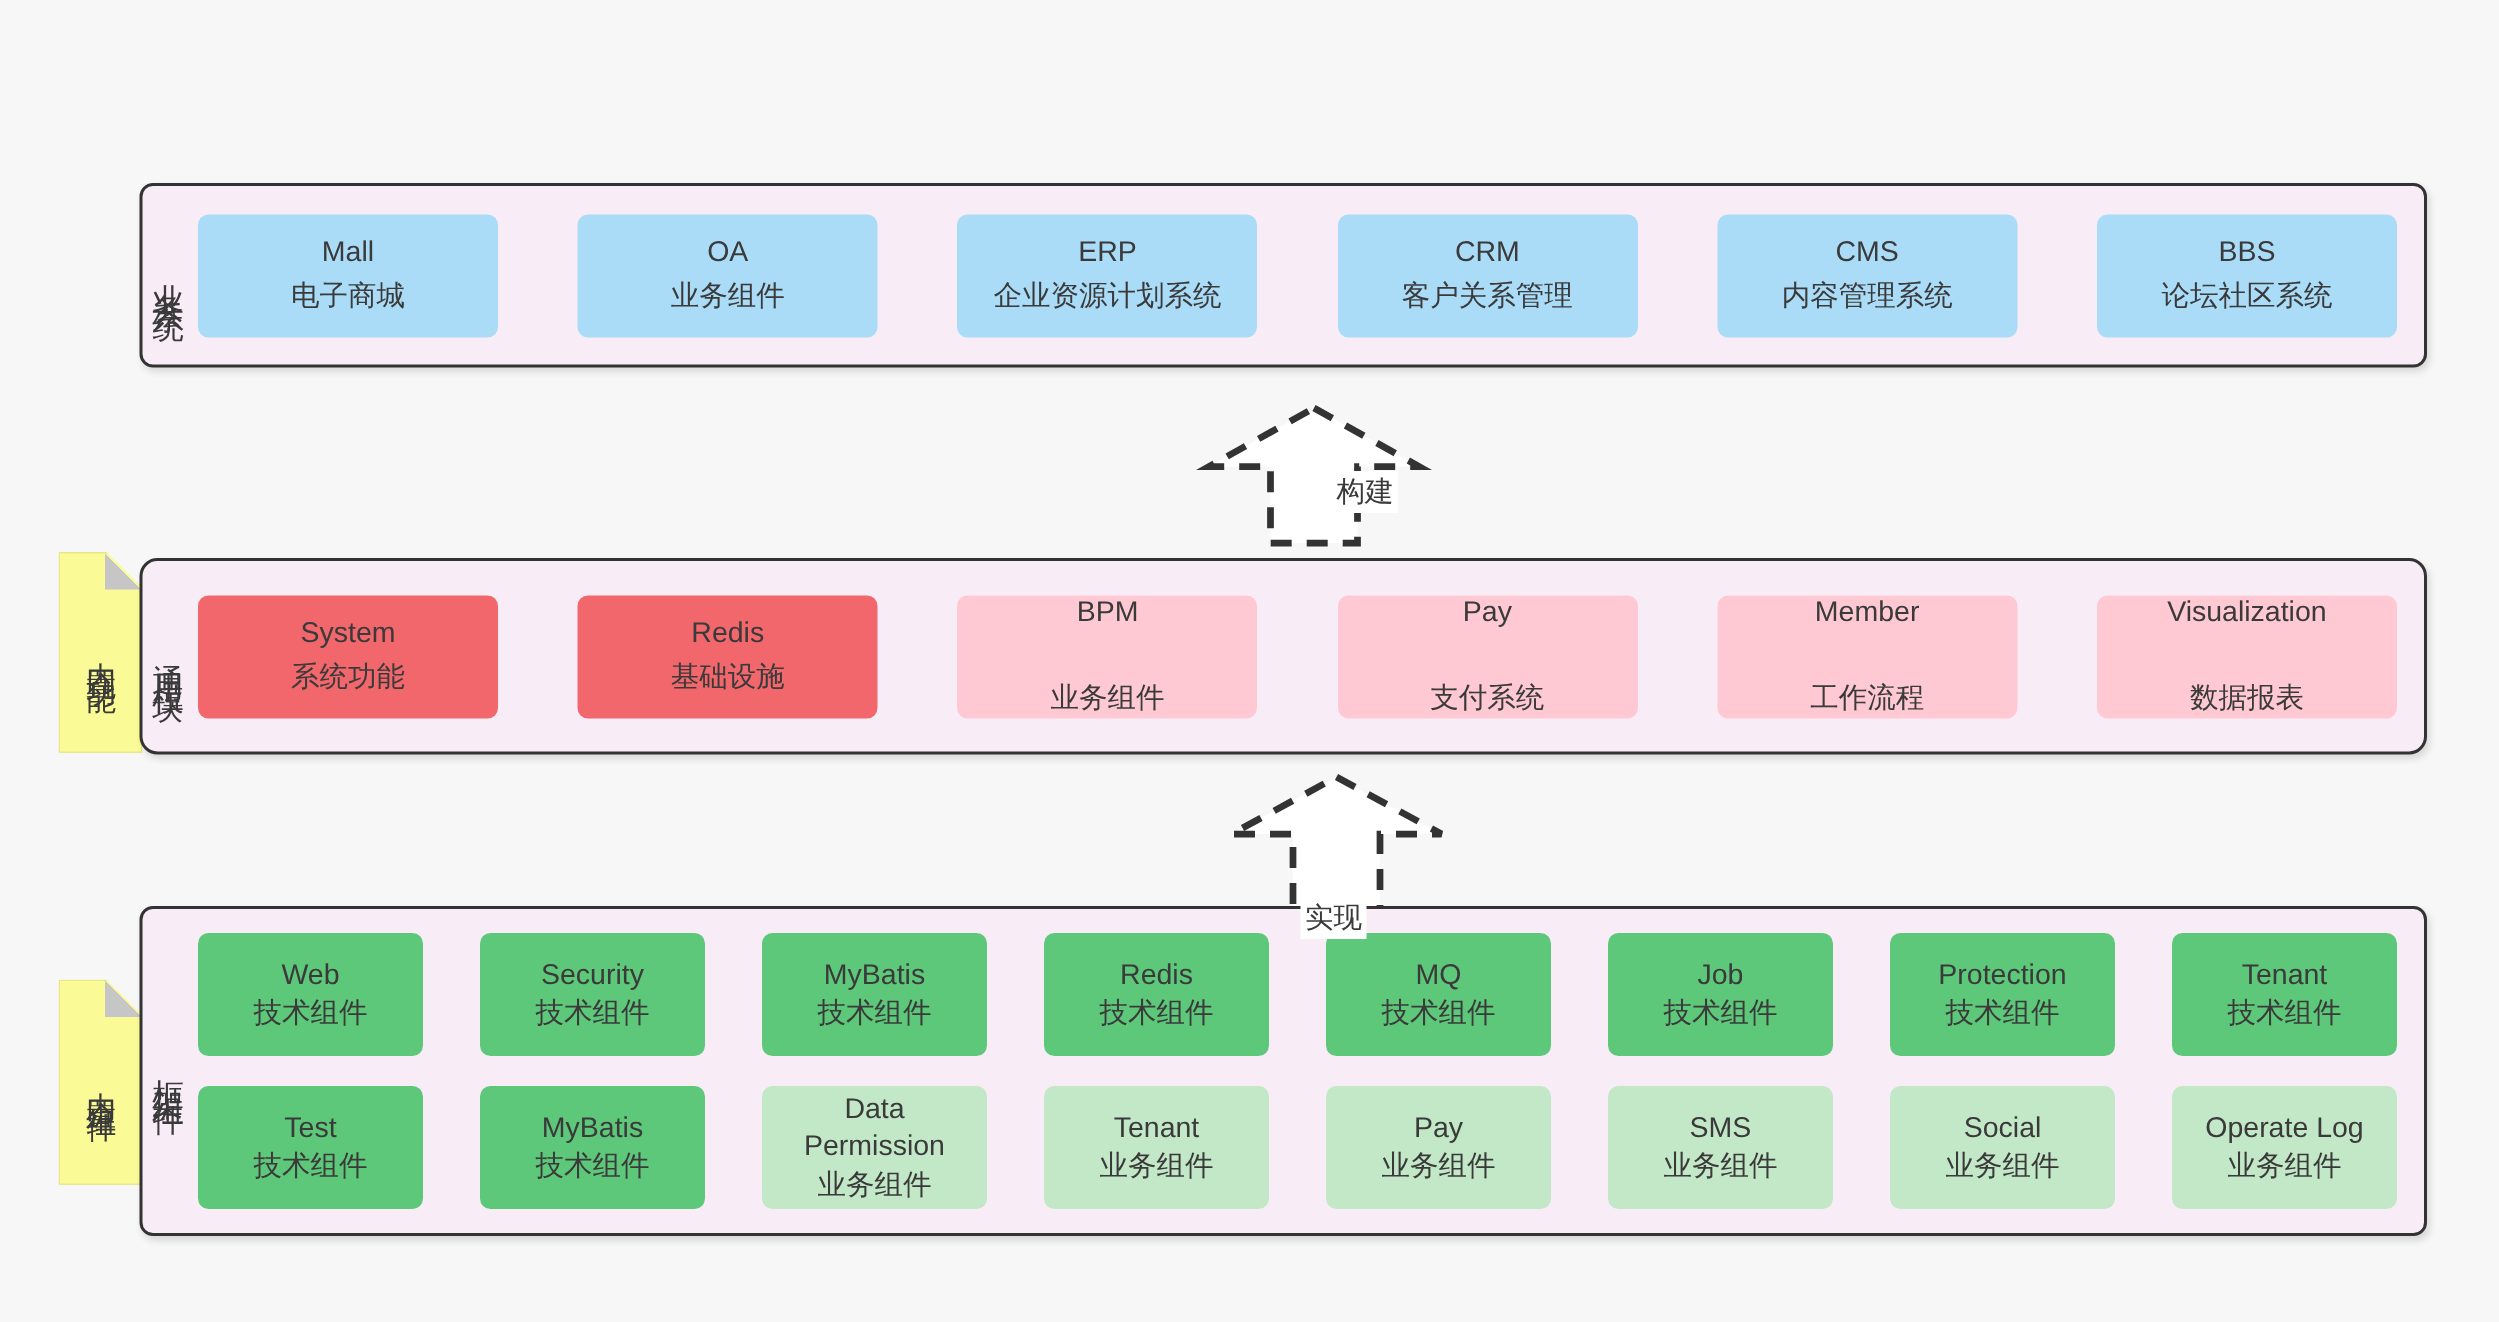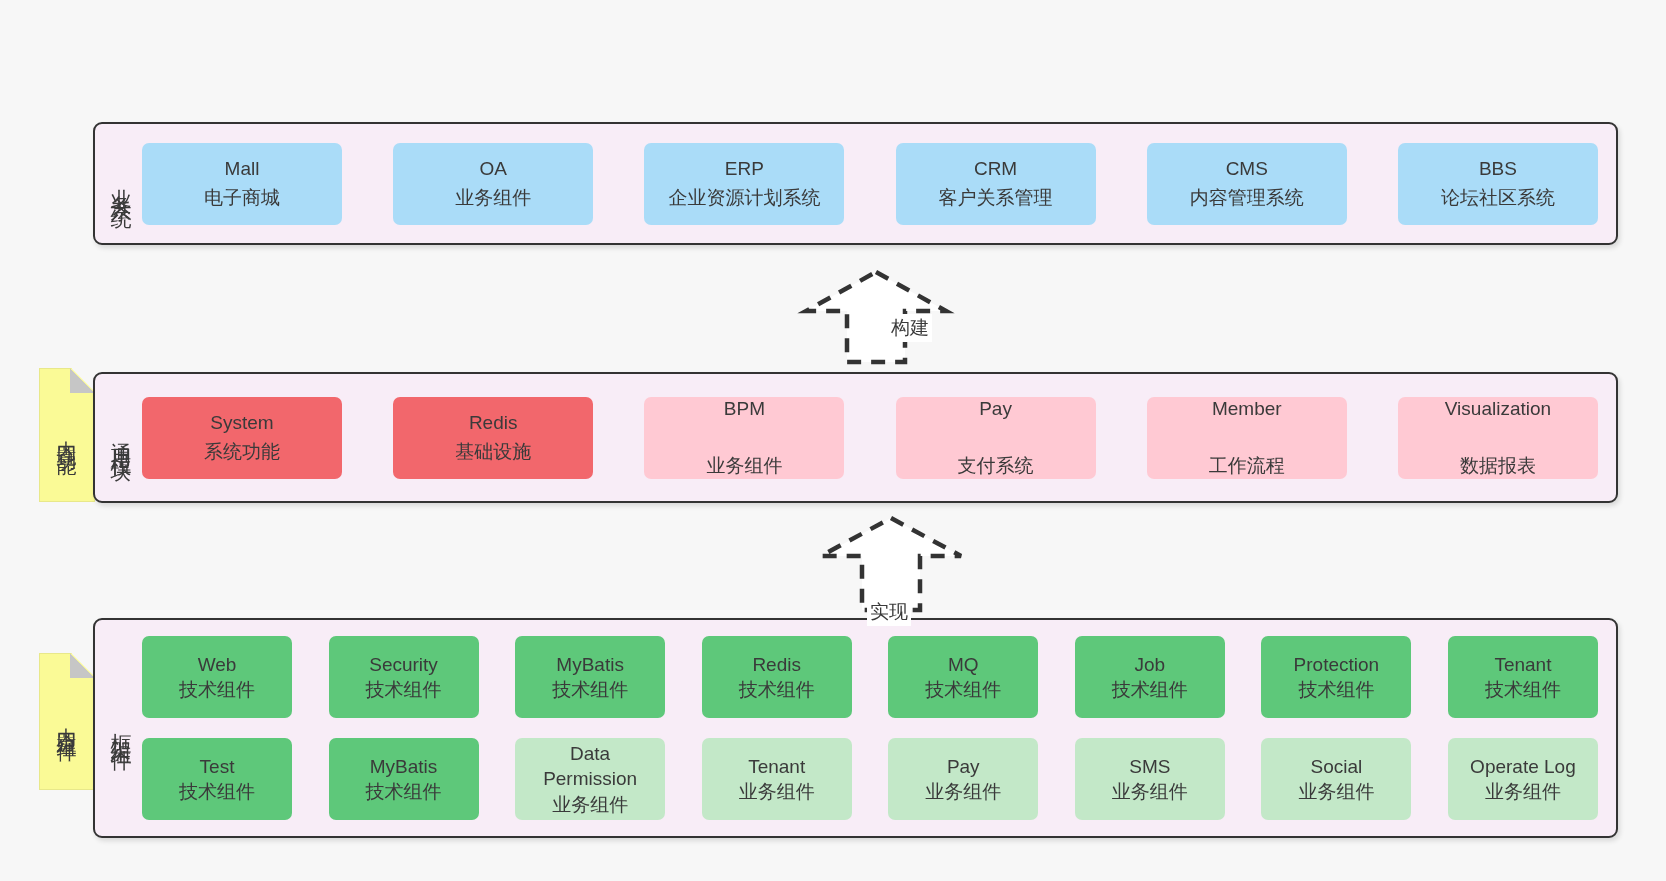--- a/index.html
+++ b/index.html
@@ -9,25 +9,25 @@
     --note-yellow:#fafa96; --note-fold:#c6c6c6; --text:#3a3a3a; --arrow:#333333;
   }
   *{box-sizing:border-box; margin:0; padding:0;}
   body{background:var(--page-bg); font-family:"Liberation Sans","DejaVu Sans",sans-serif; color:var(--text);}
   .canvas{position:relative; width:1666px; height:881px; background:var(--page-bg); overflow:hidden;}
 
   .panel{
     position:absolute; left:93px; width:1525px;
     background:var(--panel-bg); border:2px solid var(--panel-border); border-radius:9px;
     box-shadow:2px 3px 5px rgba(0,0,0,.12);
-    display:flex; align-items:center; padding:0 18px 0 10px; z-index:2;
+    display:flex; align-items:center; padding:0 18px 0 0; z-index:2;
   }
   .panel-top{top:122px; height:123px;}
-  .panel-mid{top:372px; height:131px;}
-  .panel-bot{top:618px; height:220px;}
+  .panel-mid{top:372px; height:131px;border-radius:12px;}
+  .panel-bot{top:604px; height:220px;}
 
   .side-label{
     writing-mode:vertical-rl; text-orientation:upright;
     font-size:21px; letter-spacing:6px; line-height:1;
     color:var(--text); margin:0 10px 0 6px; flex:0 0 auto;
     display:flex; align-items:center;
   }
   .rows{flex:1 1 auto; display:flex; flex-direction:column; justify-content:center; gap:20px;}
   .box-row{display:flex; justify-content:space-between; align-items:center;}
 

